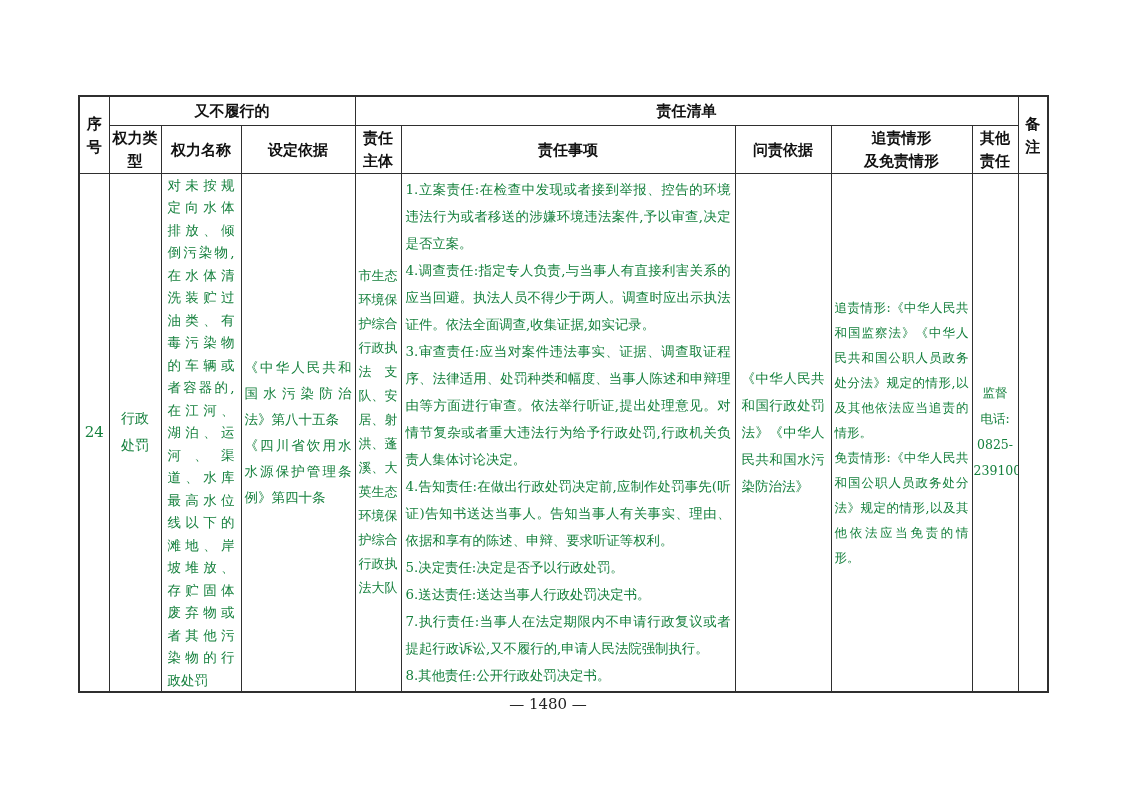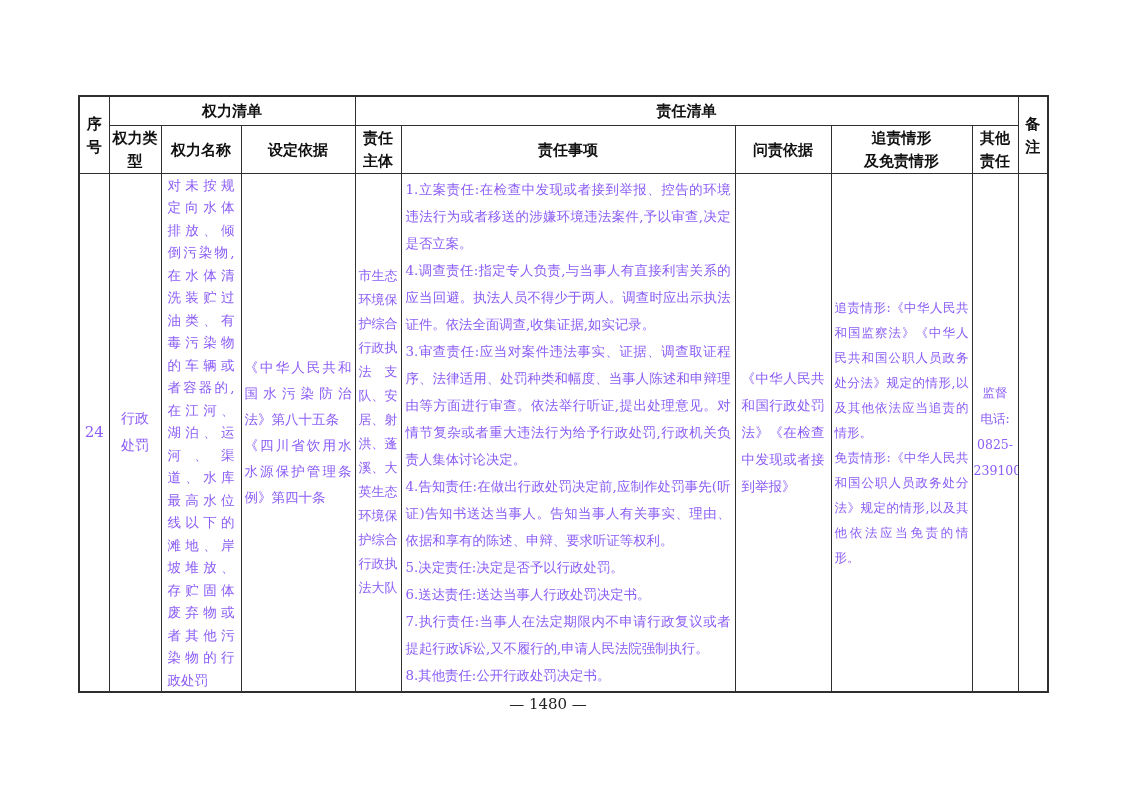--- a/index.html
+++ b/index.html
@@ -34,21 +34,21 @@
     font-weight: bold;
     font-size: 15px;
     line-height: 23px;
     text-align: center;
     padding: 0 2px;
     color: #111;
     white-space: pre-line;
   }
   .doc-table td {
     font-family: "DejaVu Serif", "Liberation Serif", serif;
-    color: #8b5cf6;
+    color: #15803d;
   }
   tr.r-h1 { height: 29px; }
   tr.r-h2 { height: 48px; }
   tr.r-data { height: 508px; }
 
   .c-serial   { font-size: 15px; text-align: center; }
   .c-ptype    { font-size: 14px; line-height: 27px; text-align: center; padding: 0 8px; }
   .c-pname    { font-size: 13.5px; line-height: 22.5px; text-align: justify; padding: 0 6px; }
   .c-basis    { font-size: 13.5px; line-height: 26px; text-align: justify; white-space: pre-line; padding: 0 3px; }
   .c-body     { font-size: 13px; line-height: 24px; text-align: justify; padding: 0 3px; }
@@ -84,21 +84,21 @@
       <col style="width:46px">
       <col style="width:334px">
       <col style="width:96px">
       <col style="width:141px">
       <col style="width:46px">
       <col style="width:30px">
     </colgroup>
     <tbody>
         <tr class="r-h1">
       <th rowspan="2">序号</th>
-      <th colspan="3">权力清单</th>
+      <th colspan="3">又不履行的</th>
       <th colspan="5">责任清单</th>
       <th rowspan="2">备注</th>
     </tr>
     <tr class="r-h2">
       <th>权力类型</th>
       <th>权力名称</th>
       <th>设定依据</th>
       <th>责任主体</th>
       <th>责任事项</th>
       <th>问责依据</th>
@@ -116,21 +116,21 @@
       <td class="c-duty">
         <div class="duty-item">1.立案责任:在检查中发现或者接到举报、控告的环境违法行为或者移送的涉嫌环境违法案件,予以审查,决定是否立案。</div>
         <div class="duty-item">4.调查责任:指定专人负责,与当事人有直接利害关系的应当回避。执法人员不得少于两人。调查时应出示执法证件。依法全面调查,收集证据,如实记录。</div>
         <div class="duty-item">3.审查责任:应当对案件违法事实、证据、调查取证程序、法律适用、处罚种类和幅度、当事人陈述和申辩理由等方面进行审查。依法举行听证,提出处理意见。对情节复杂或者重大违法行为给予行政处罚,行政机关负责人集体讨论决定。</div>
         <div class="duty-item">4.告知责任:在做出行政处罚决定前,应制作处罚事先(听证)告知书送达当事人。告知当事人有关事实、理由、依据和享有的陈述、申辩、要求听证等权利。</div>
         <div class="duty-item">5.决定责任:决定是否予以行政处罚。</div>
         <div class="duty-item">6.送达责任:送达当事人行政处罚决定书。</div>
         <div class="duty-item">7.执行责任:当事人在法定期限内不申请行政复议或者提起行政诉讼,又不履行的,申请人民法院强制执行。</div>
         <div class="duty-item">8.其他责任:公开行政处罚决定书。</div>
       </td>
-      <td class="c-account">《中华人民共和国行政处罚法》《在检查中发现或者接到举报》</td>
+      <td class="c-account">《中华人民共和国行政处罚法》《中华人民共和国水污染防治法》</td>
       <td class="c-liab">追责情形:《中华人民共和国监察法》《中华人民共和国公职人员政务处分法》规定的情形,以及其他依法应当追责的情形。
 免责情形:《中华人民共和国公职人员政务处分法》规定的情形,以及其他依法应当免责的情形。</td>
       <td class="c-superv">监督
 电话:
 0825-
 2391002</td>
       <td class="c-remarks"></td>
     </tr>
   </tbody>
     </table>

